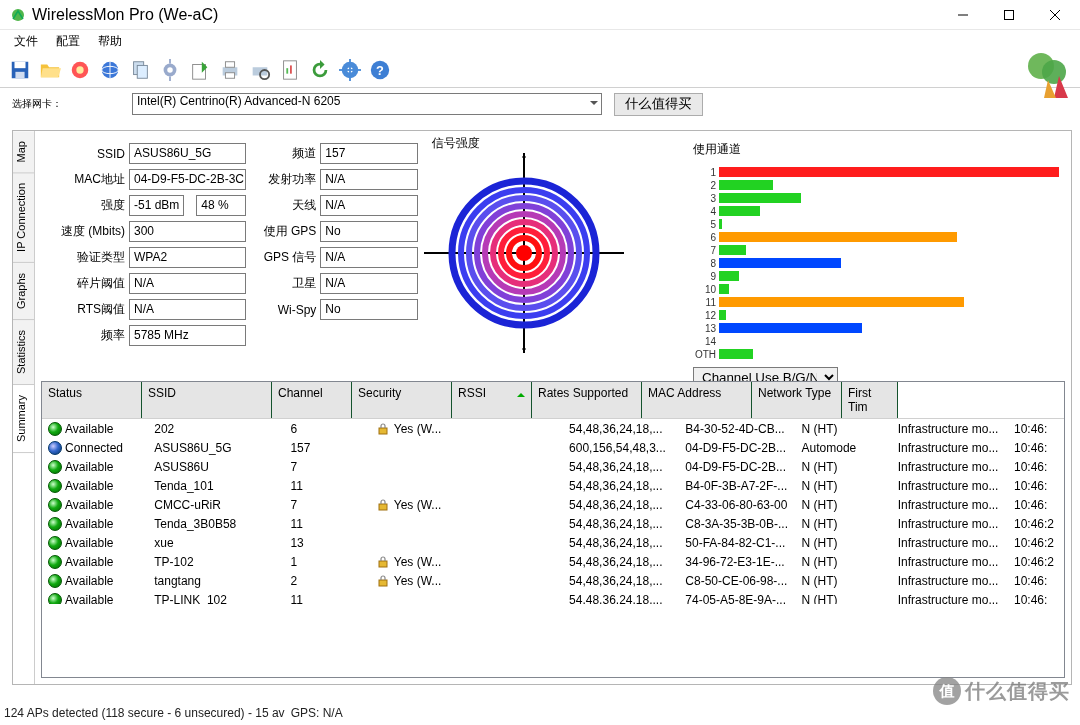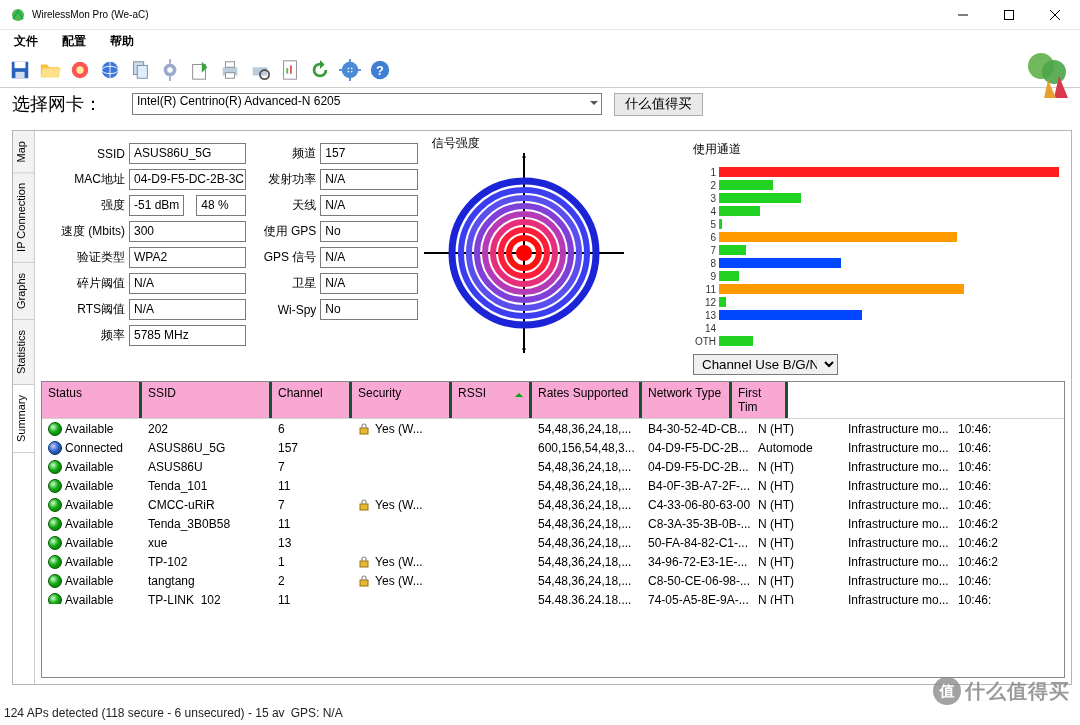--- a/index.html
+++ b/index.html
@@ -1,33 +1,33 @@
 <!DOCTYPE html>
 <html><head>
 <meta charset="utf-8">
 <style>
 * { box-sizing: border-box; margin: 0; padding: 0; font-family: "Microsoft YaHei", Tahoma, sans-serif; }
 body { background: #fff; font-size: 12px; color: #000; width: 1080px; height: 725px; overflow: hidden; position: relative; }
 
 .titlebar { height: 30px; background: #fff; display: flex; align-items: center; padding: 0 2px; border-bottom: 1px solid #e8e8e8; }
 .titlebar-icon { width: 16px; height: 16px; margin: 0 6px 0 8px; }
-.titlebar-title { flex: 1; font-size: 10px; }
+.titlebar-title { flex: 1; font-size: 16px; }
 .win-btns { display: flex; }
 .win-btn { width: 46px; height: 30px; display: flex; align-items: center; justify-content: center; color: #333; }
 
-.menubar { height: 22px; display: flex; align-items: center; padding: 0 6px; gap: 8px; font-weight: bold; }
+.menubar { height: 22px; display: flex; align-items: center; padding: 0 6px; gap: 2px; }
 .menu-item { padding: 2px 8px; }
 
 .toolbar { height: 36px; display: flex; align-items: center; padding: 0 6px; gap: 2px; border-bottom: 1px solid #d0d0d0; position: relative; }
 .tool-btn { width: 28px; height: 28px; display: flex; align-items: center; justify-content: center; }
 .tool-svg { width: 22px; height: 22px; }
 .logo { position: absolute; right: 8px; top: 50px; width: 48px; height: 48px; }
 
 .adapter-row { height: 32px; display: flex; align-items: center; padding: 4px 12px; gap: 12px; }
-.adapter-label { width: 108px; font-size: 18px; }
+.adapter-label { width: 108px; font-size: 10px; }
 .adapter-select { flex: 0 0 470px; height: 22px; border: 1px solid #7a7a7a; background: #fff; padding: 0 4px; appearance: none; position: relative; }
 .adapter-select-wrap { position: relative; flex: 0 0 470px; }
 .adapter-select-wrap::after { content: ""; position: absolute; right: 4px; top: 8px; border: 4px solid transparent; border-top-color: #555; }
 .reload-btn { height: 23px; padding: 0 10px; border: 1px solid #acacac; background: #e9e9e9; }
 
 .main { position: absolute; top: 130px; left: 12px; right: 8px; bottom: 40px; border: 1px solid #b5b5b5; background: #fff; display: flex; }
 
 .vtabs { width: 22px; border-right: 1px solid #ccc; display: flex; flex-direction: column-reverse; justify-content: flex-end; }
 .vtab { writing-mode: vertical-rl; transform: rotate(180deg); padding: 10px 2px; text-align: center; border-top: 1px solid #ccc; background: #f2f2f2; font-size: 11px; }
 .vtab.active { background: #fff; }
@@ -47,23 +47,23 @@
 
 .channel-box { flex: 1; position: relative; padding: 4px 6px; margin-left: 36px; }
 .channel-use { margin-top: 8px; }
 .ch-row { display: flex; align-items: center; height: 12px; margin-bottom: 1px; }
 .ch-num { width: 26px; text-align: right; font-size: 10px; color: #333; padding-right: 3px; }
 .ch-bar { height: 10px; }
 .ch-select { margin-top: 6px; height: 21px; width: 145px; border: 1px solid #7a7a7a; background: #f0f0f0; padding: 0 4px; }
 
 .grid-wrap { flex: 1; margin-top: 4px; border: 1px solid #828790; overflow: hidden; position: relative; }
 .grid-head { display: flex; background: #fff; border-bottom: 1px solid #d0d0d0; position: sticky; top: 0; }
-.grid-head .gh { border-right: 3px solid #14532d; padding: 4px 6px; font-size: 12px; background: #f9a8d4; position: relative; }
+.grid-head .gh { border-right: 1px solid #14532d; padding: 4px 6px; font-size: 12px; background: #e5e5e5; position: relative; }
 .grid-body { overflow-y: scroll; overflow-x: auto; height: 222px; }
-.grow { display: flex; height: 19px; align-items: center; }
+.grow { display: flex; height: 19px; align-items: center; justify-content: space-between; }
 .gc { padding: 1px 6px; font-size: 12px; white-space: nowrap; overflow: hidden; }
 .status-dot { width: 14px; height: 14px; border-radius: 50%; margin-right: 3px; display: inline-block; vertical-align: -3px; background: radial-gradient(circle at 35% 35%, #cfc 0%, #1a1 45%, #060 100%); border: 1px solid #050; }
 .status-dot.blue { background: radial-gradient(circle at 35% 35%, #ccf 0%, #36c 45%, #036 100%); border-color: #036; }
 .lock-icon { width: 12px; height: 12px; display: inline-block; vertical-align: -2px; margin-right: 2px; }
 .sort-arrow { position: absolute; right: 6px; top: 7px; width: 0; height: 0; border: 4px solid transparent; border-bottom-color: #0a0; }
 
 .col-status { width: 100px; }
 .col-ssid { width: 130px; }
 .col-channel { width: 80px; }
 .col-security { width: 100px; }
@@ -334,20 +334,24 @@
             </div>
             <div class="ch-row">
               <div class="ch-num">8</div>
               <div class="ch-bar" style="width: 122.4px; background: rgb(0, 71, 255);"></div>
             </div>
             <div class="ch-row">
               <div class="ch-num">9</div>
               <div class="ch-bar" style="width: 20.4px; background: rgb(34, 210, 34);"></div>
             </div>
             <div class="ch-row">
+              <div class="ch-num">10</div>
+              <div class="ch-bar" style="width: 10.2px; background: rgb(34, 210, 34);"></div>
+            </div>
+            <div class="ch-row">
               <div class="ch-num">11</div>
               <div class="ch-bar" style="width: 244.8px; background: rgb(255, 154, 0);"></div>
             </div>
             <div class="ch-row">
               <div class="ch-num">12</div>
               <div class="ch-bar" style="width: 6.8px; background: rgb(34, 210, 34);"></div>
             </div>
             <div class="ch-row">
               <div class="ch-num">13</div>
               <div class="ch-bar" style="width: 142.8px; background: rgb(0, 71, 255);"></div>
@@ -369,20 +373,21 @@
 
     <div class="grid-wrap">
       <div class="grid-body" id="grid-body">
         <div class="grid-head" id="grid-head">
             <div class="gh col-status">Status</div>
             <div class="gh col-ssid">SSID</div>
             <div class="gh col-channel">Channel</div>
             <div class="gh col-security">Security</div>
             <div class="gh col-rssi">RSSI<div class="sort-arrow"></div></div>
             <div class="gh col-rates">Rates Supported</div>
+            <div class="gh col-mac">MAC Address</div>
             <div class="gh col-nt">Network Type</div>
             <div class="gh col-ft">First Tim</div>
           </div>
       <div class="grow">
             <div class="gc col-status"><span class="status-dot"></span>Available</div>
             <div class="gc col-ssid">202</div>
             <div class="gc col-channel">6</div>
             <div class="gc col-security"><svg class="lock-icon" viewBox="0 0 12 12">
                 <rect x="2" y="5" width="8" height="6" fill="#e5b833" stroke="#a07010"></rect>
                 <path d="M4 5V3a2 2 0 0 1 4 0v2" fill="none" stroke="#888" stroke-width="1.2"></path>

